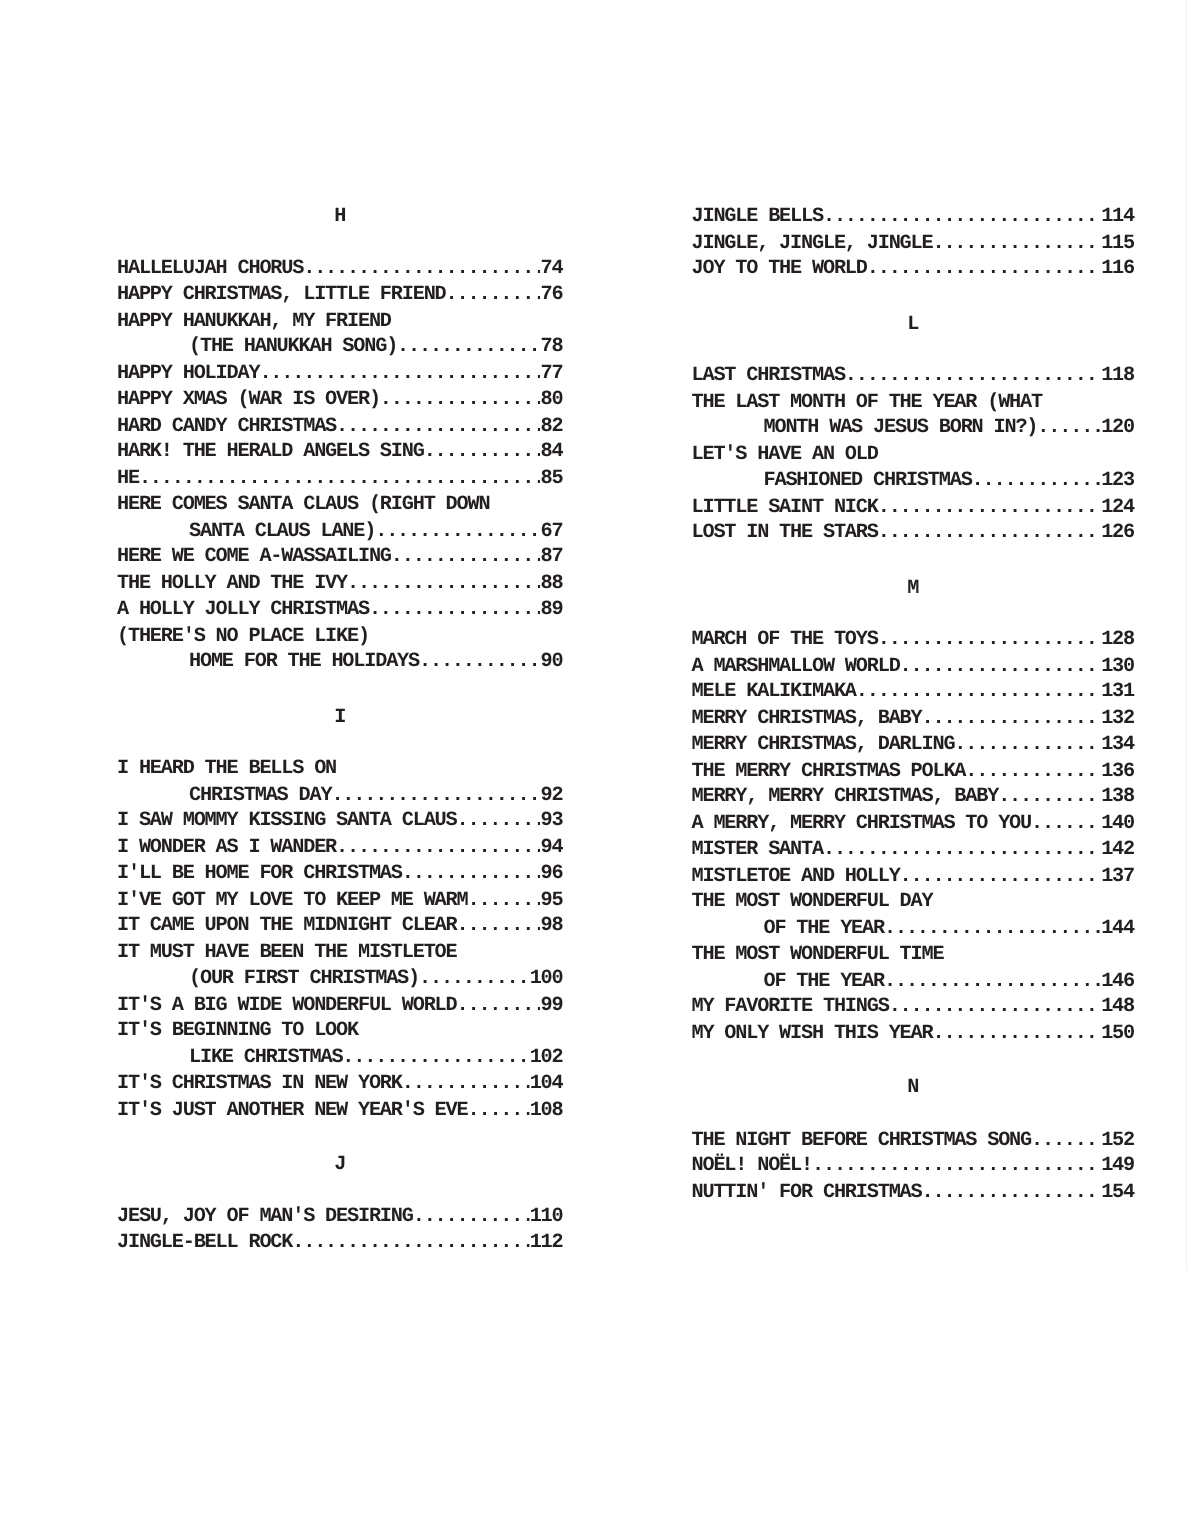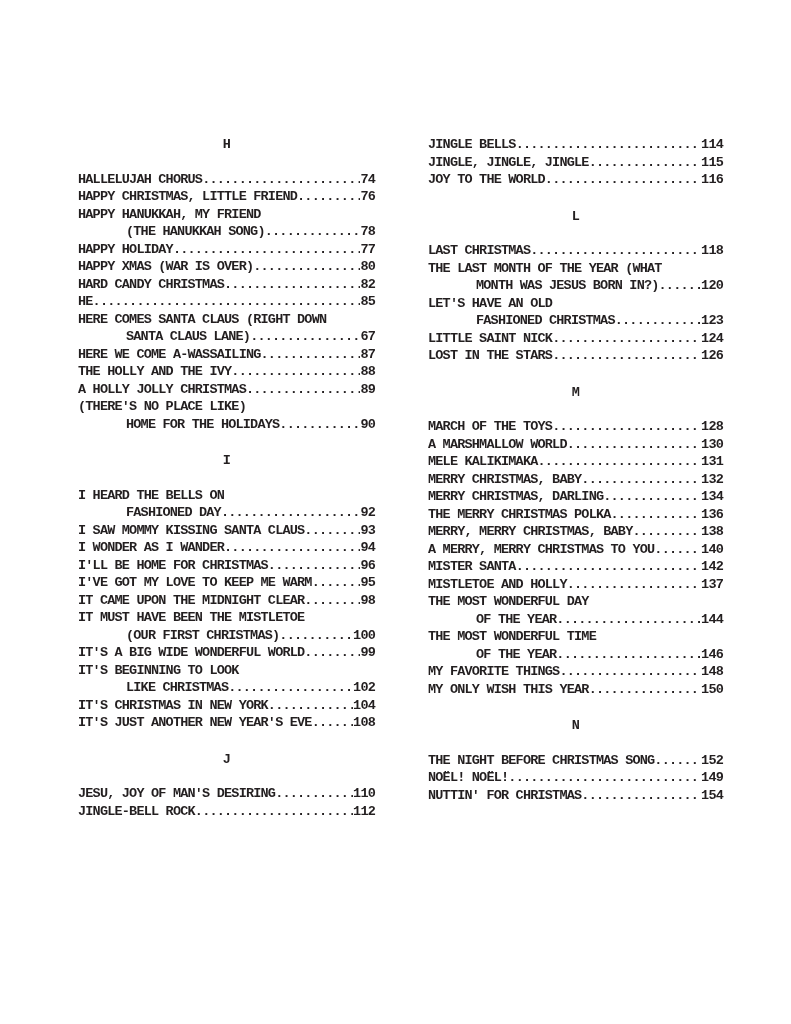--- a/index.html
+++ b/index.html
@@ -17,21 +17,21 @@
     color: #231f20;
   }
   .columns {
     position: absolute;
     left: 78px;
     top: 136px;
     display: flex;
     gap: 53px;
   }
   .col0 { width: 297px; }
-  .col1 { width: 295px; }
+  .col1 { width: 295px; margin-left: 33px; }
   .section { }
   .heading {
     text-align: center;
     line-height: 17.5px;
     margin-bottom: 17px;
   }
   .section:not(:first-child) .heading { margin-top: 19px; }
   .entry { }
   .row {
     display: flex;
@@ -100,20 +100,27 @@
           </div>
           <div class="entry">
             <div class="row">
               <span class="t">HARD CANDY CHRISTMAS</span>
               <span class="dots"></span>
               <span class="pg">82</span>
             </div>
           </div>
           <div class="entry">
             <div class="row">
+              <span class="t">HARK! THE HERALD ANGELS SING</span>
+              <span class="dots"></span>
+              <span class="pg">84</span>
+            </div>
+          </div>
+          <div class="entry">
+            <div class="row">
               <span class="t">HE</span>
               <span class="dots"></span>
               <span class="pg">85</span>
             </div>
           </div>
           <div class="entry">
             <div class="row">
               <span class="t">HERE COMES SANTA CLAUS (RIGHT DOWN</span>
             </div>
             <div class="row indent">
@@ -154,21 +161,21 @@
             </div>
           </div>
         </section>
         <section class="section">
           <div class="heading">I</div>
           <div class="entry">
             <div class="row">
               <span class="t">I HEARD THE BELLS ON</span>
             </div>
             <div class="row indent">
-              <span class="t">FASHIONED DAY</span>
+              <span class="t">CHRISTMAS DAY</span>
               <span class="dots"></span>
               <span class="pg">92</span>
             </div>
           </div>
           <div class="entry">
             <div class="row">
               <span class="t">I SAW MOMMY KISSING SANTA CLAUS</span>
               <span class="dots"></span>
               <span class="pg">93</span>
             </div>

